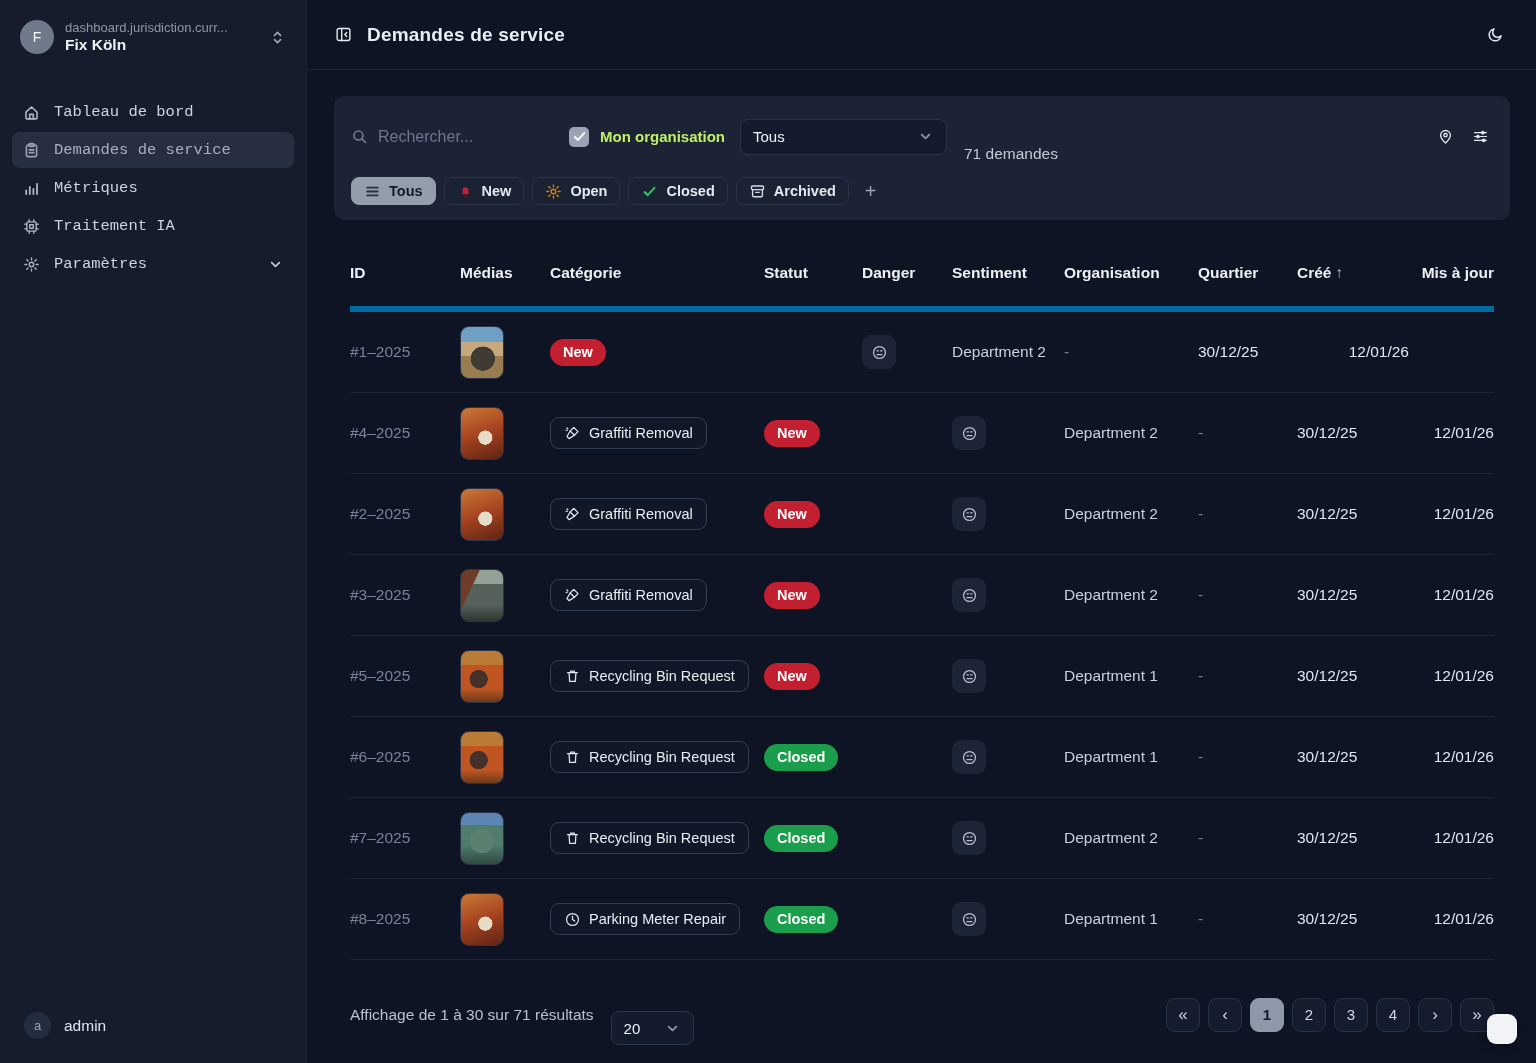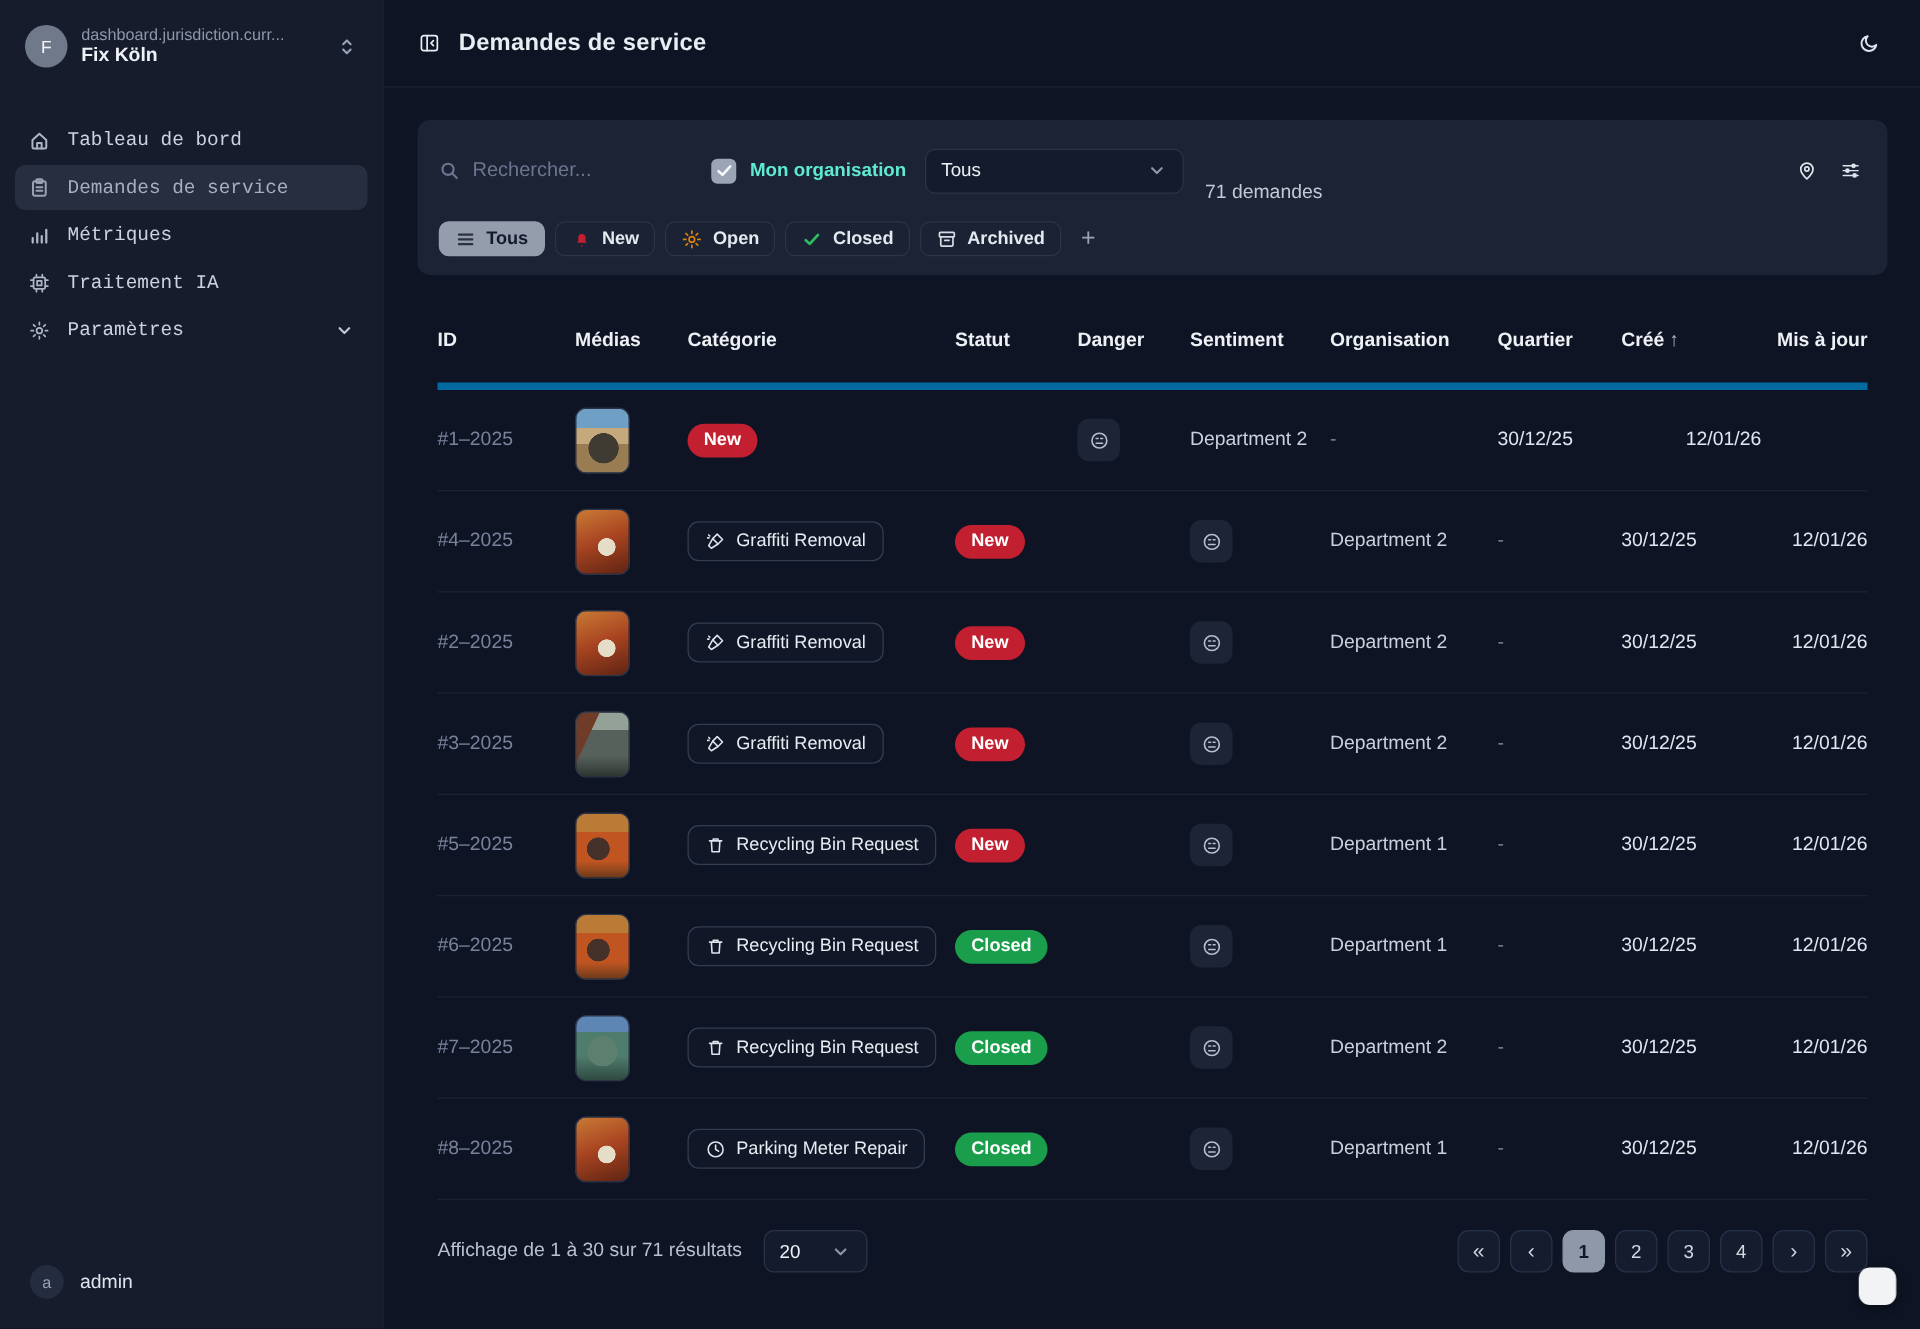--- a/index.html
+++ b/index.html
@@ -58,21 +58,21 @@
   .searchbox input {
     background:transparent; border:none; outline:none; color:#dfe4ec;
     font-size:16px; width:160px; font-family:inherit;
   }
   .searchbox input::placeholder { color:#6c7690; }
   .cb-group { display:flex; align-items:center; gap:11px; cursor:pointer; }
   .checkbox {
     width:20px; height:20px; border-radius:5px; background:#9aa4b4; display:flex;
     align-items:center; justify-content:center; color:#f5f7fa;
   }
-  .cb-label { font-size:15px; font-weight:600; color:#5eead4; }
+  .cb-label { font-size:15px; font-weight:600; color:#bef264; }
   .select {
     margin-left:15px; width:207px; height:36px; background:#141b2d; border:1px solid #2b3448;
     border-radius:8px; display:flex; align-items:center; padding:0 12px; cursor:pointer;
   }
   .select .val { font-size:15px; color:#eef1f6; }
   .select .chev { margin-left:auto; color:#8e97a8; display:flex; }
   .count { margin-left:17px; font-size:15.5px; color:#c3cad6;margin-top:35px; }
   .toolbar-icons { margin-left:auto; display:flex; gap:10px; align-items:center; color:#b6bdca; }
 
   .chips { display:flex; align-items:center; gap:8px; margin-top:14px; }
@@ -132,21 +132,21 @@
     display:flex; align-items:center; justify-content:center; color:#b7bfcd; cursor:pointer;
   }
   .cell-org { color:#c9d0db; font-size:15.5px; }
   .cell-dash { color:#78829a; font-size:15.5px; }
   .cell-date { color:#e0e6ef; font-size:15.5px; }
   .cell-date.right { text-align:right; }
 
   
   .tfoot { margin:24px 42px 0 43px; display:flex; align-items:center; }
   .summary { font-size:15.5px; color:#b9c1ce; }
-  .select.small { width:83px; height:34px; margin-left:17px; }
+  .select.small { width:83px; height:34px; margin-left:17px;margin-top:27px; }
   .pager { margin-left:auto; display:flex; gap:8px; }
   .page-btn {
     min-width:34px; height:34px; border-radius:9px; border:1px solid #28314a;
     background:#151c2e; color:#d3d9e3; font-size:15px; display:flex; align-items:center;
     justify-content:center; cursor:pointer; font-family:inherit; padding:0 6px;
   }
   .page-btn.ctrl { font-size:17px; color:#cfd5df; }
   .page-btn.active { background:#8f98a9; border-color:#8f98a9; color:#10182a; font-weight:600; }
 
   .fab {

